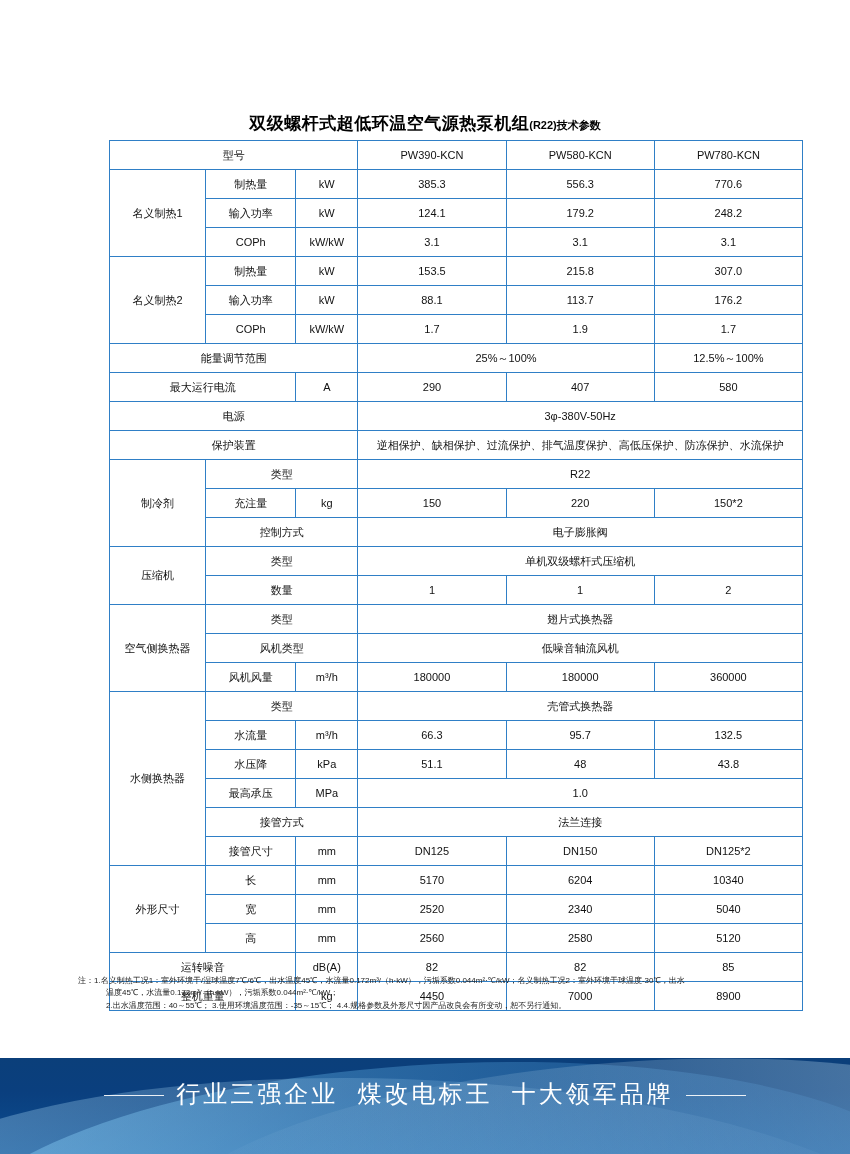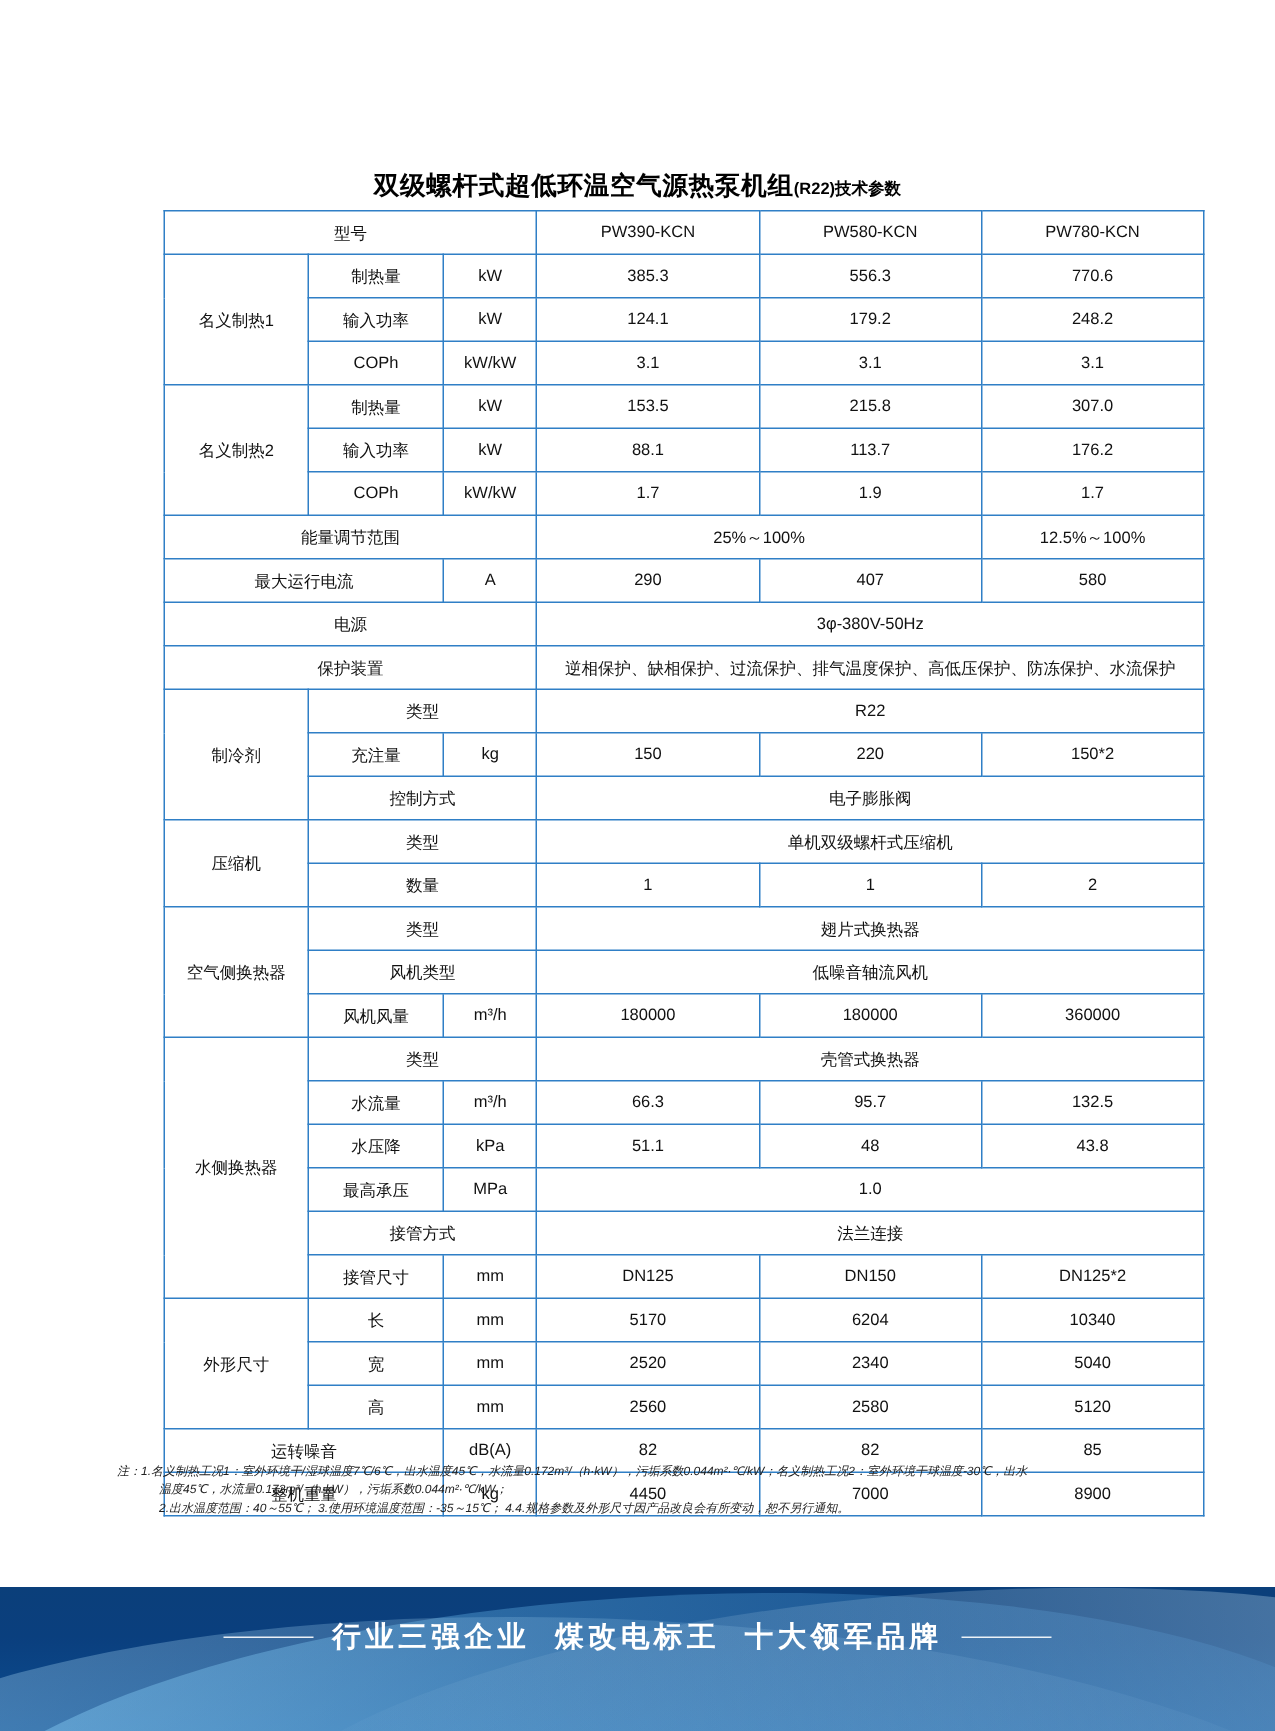--- a/index.html
+++ b/index.html
@@ -85,21 +85,20 @@
 
   
   .notes {
     position: absolute;
     top: 975px;
     left: 78px;
     width: 700px;
     font-size: 8px;
     line-height: 1.55;
     color: #222;
-    font-style: italic;
   }
   .notes .line { white-space: nowrap; }
   .notes .indent { padding-left: 28px; }
 
   
   .footer {
     position: absolute;
     left: 0;
     bottom: 0;
     width: 850px;
@@ -143,22 +142,22 @@
   .footer-inner {
     position: absolute;
     top: 20px;
     left: 0;
     width: 850px;
     text-align: center;
   }
   .slogan {
     display: inline-block;
     color: #ffffff;
-    font-size: 19px;
-    font-weight: bold;
+    font-size: 24px;
+    font-weight: normal;
     letter-spacing: 3px;
     position: relative;
   }
   .slogan .rule {
     display: inline-block;
     width: 60px;
     height: 1px;
     background: #ffffff;
     vertical-align: middle;
     margin: 0 12px;

